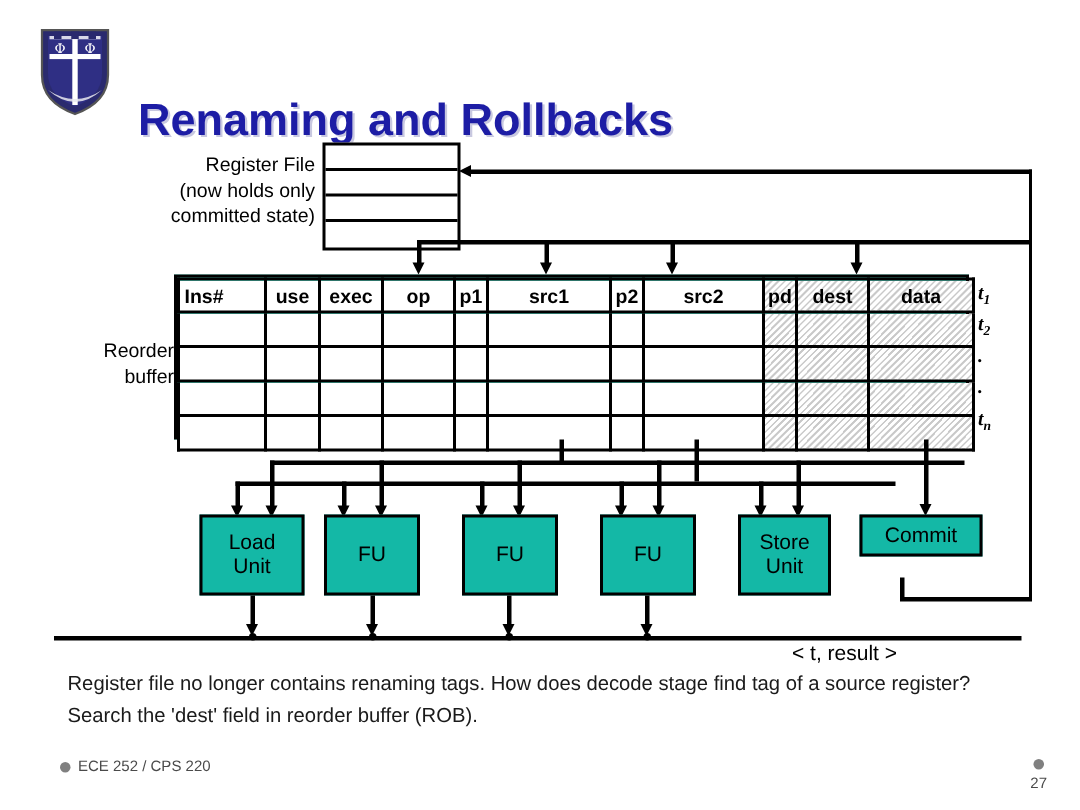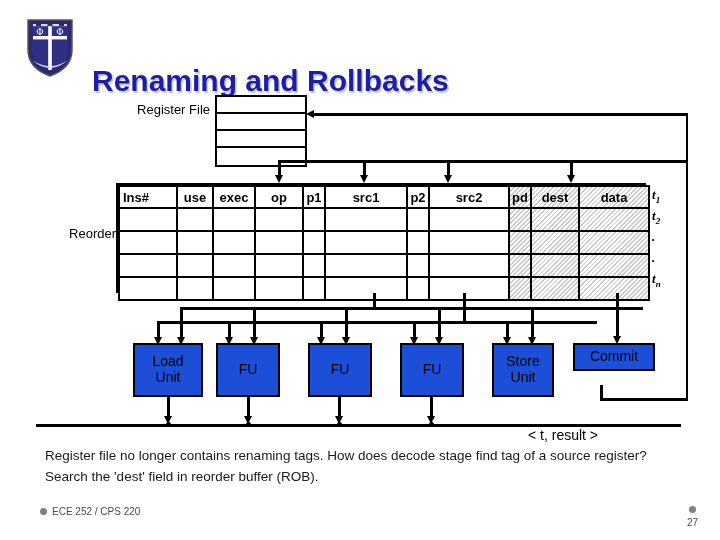--- a/index.html
+++ b/index.html
@@ -42,21 +42,21 @@
   
   .box {
     position: absolute;
     border: 2.5px solid #000;
     background: #ffffff;
     box-sizing: border-box;
   }
   .unit-box {
     position: absolute;
     border: 2.5px solid #000;
-    background: #1d4ed8;
+    background: #14b8a6;
     box-sizing: border-box;
     display: flex;
     align-items: center;
     justify-content: center;
     flex-direction: column;
     font-size: 14px;
     line-height: 1.12;
     text-align: center;
   }
   .line-h {
@@ -239,20 +239,22 @@
     <text x="16" y="19" font-family="DejaVu Serif, serif" font-size="9" fill="#ffffff" text-anchor="middle">Φ</text>
     <text x="36" y="19" font-family="DejaVu Serif, serif" font-size="9" fill="#ffffff" text-anchor="middle">Φ</text>
     <path d="M8 44 Q26 60 44 44 Q26 56 8 44 Z" fill="#e8e8ef" opacity="0.85"></path>
   </svg>
 
   <div id="slide-title">Renaming and Rollbacks</div>
 </div>
 
 <div id="register-file-label">
   <div>Register File</div>
+  <div>(now holds only</div>
+  <div>committed state)</div>
 </div>
 
 <div id="register-file-box" class="box">
   <div class="rf-row"></div>
   <div class="rf-row"></div>
   <div class="rf-row"></div>
   <div class="rf-row"></div>
 </div>
 
 <div class="line-h" style="left:313px; top:113px; width:375px;"></div>
@@ -264,20 +266,21 @@
 <div class="arrow-down" style="left:274.5px; top:175px;"></div>
 <div class="line-v" style="left:363px; top:160px; height:16px;"></div>
 <div class="arrow-down" style="left:359.5px; top:175px;"></div>
 <div class="line-v" style="left:447px; top:160px; height:16px;"></div>
 <div class="arrow-down" style="left:443.5px; top:175px;"></div>
 <div class="line-v" style="left:570px; top:160px; height:16px;"></div>
 <div class="arrow-down" style="left:566.5px; top:175px;"></div>
 
 <div id="reorder-buffer-label">
   <div>Reorder</div>
+  <div>buffer</div>
 </div>
 
 <div id="rob-table">
   <table>
     <colgroup id="rob-colgroup">
         <col style="width: 58px;">
         <col style="width: 36px;">
         <col style="width: 42px;">
         <col style="width: 48px;">
         <col style="width: 22px;">

